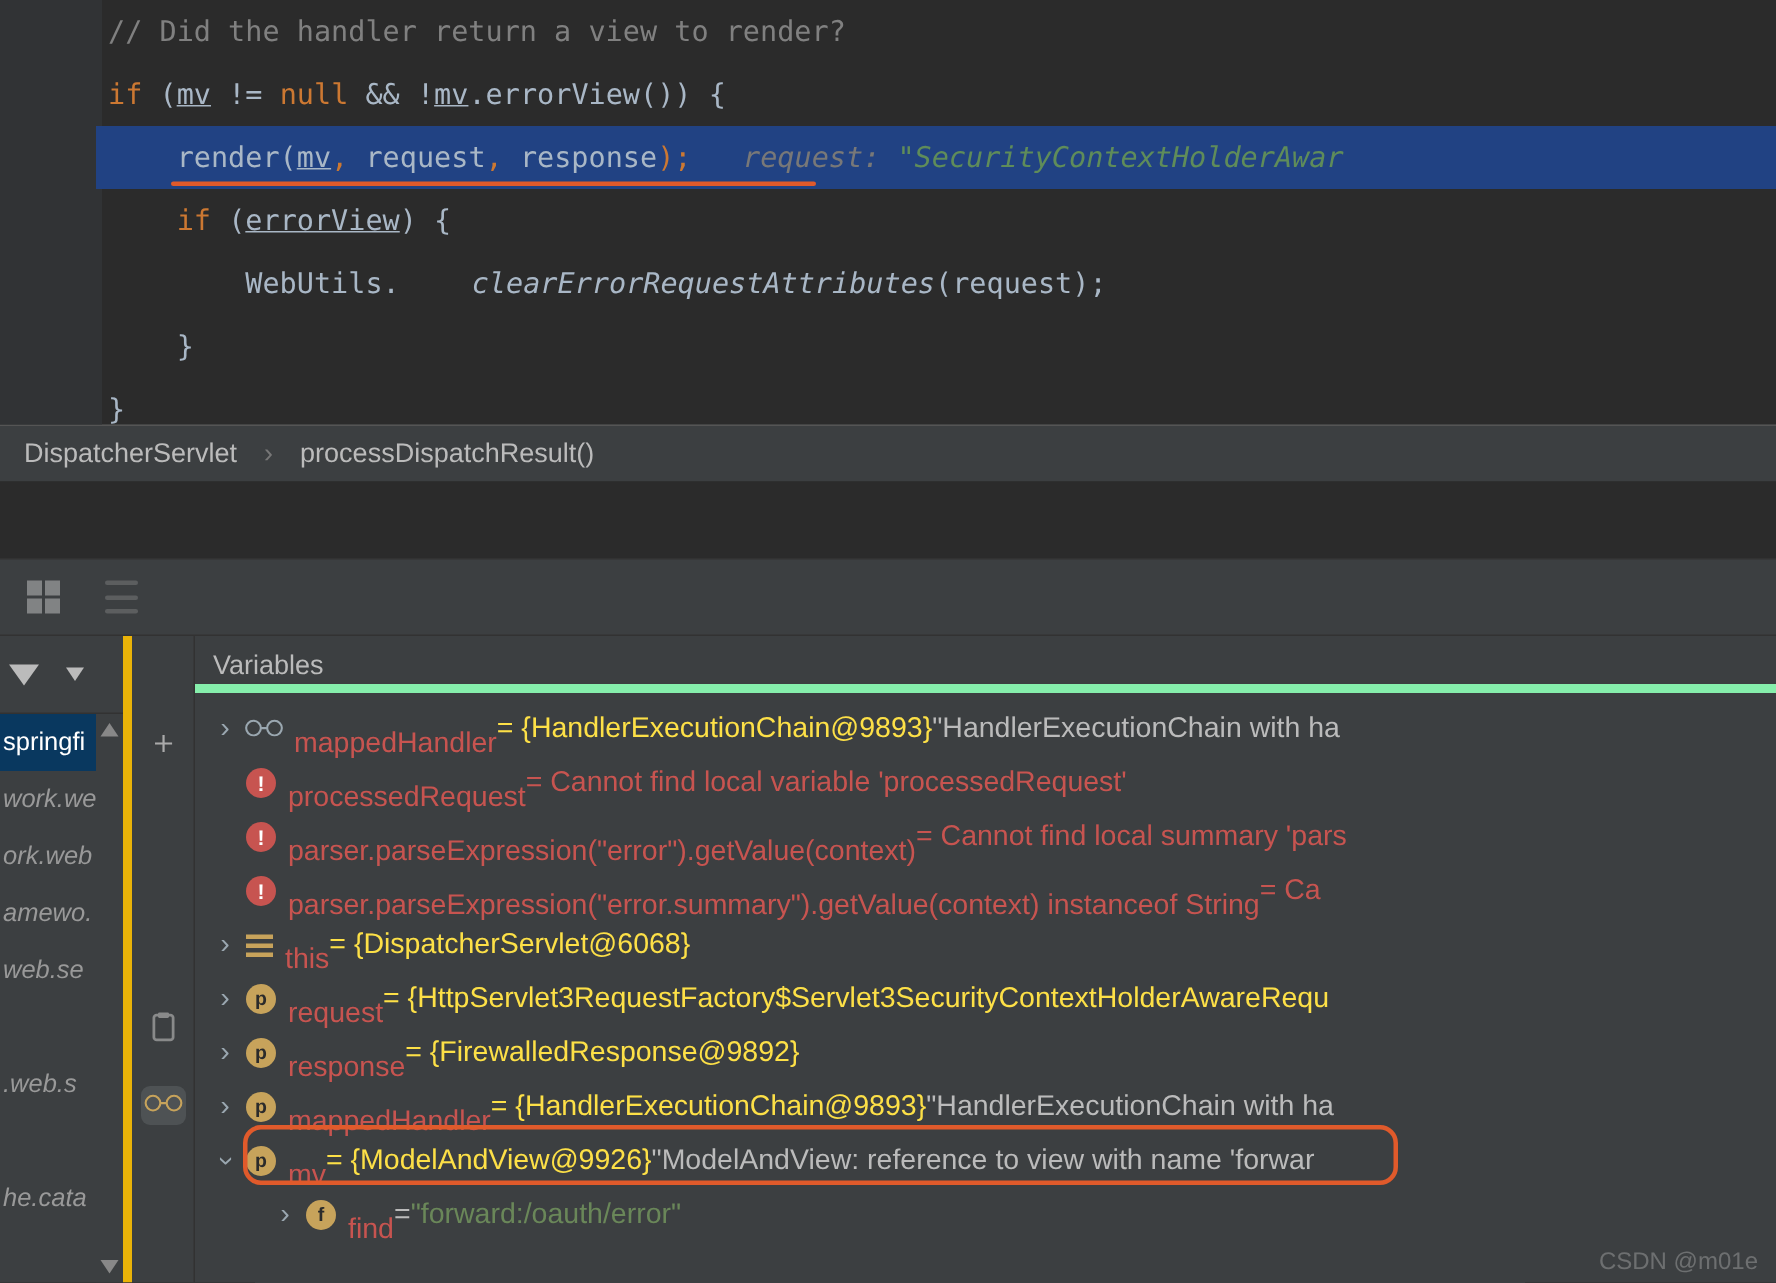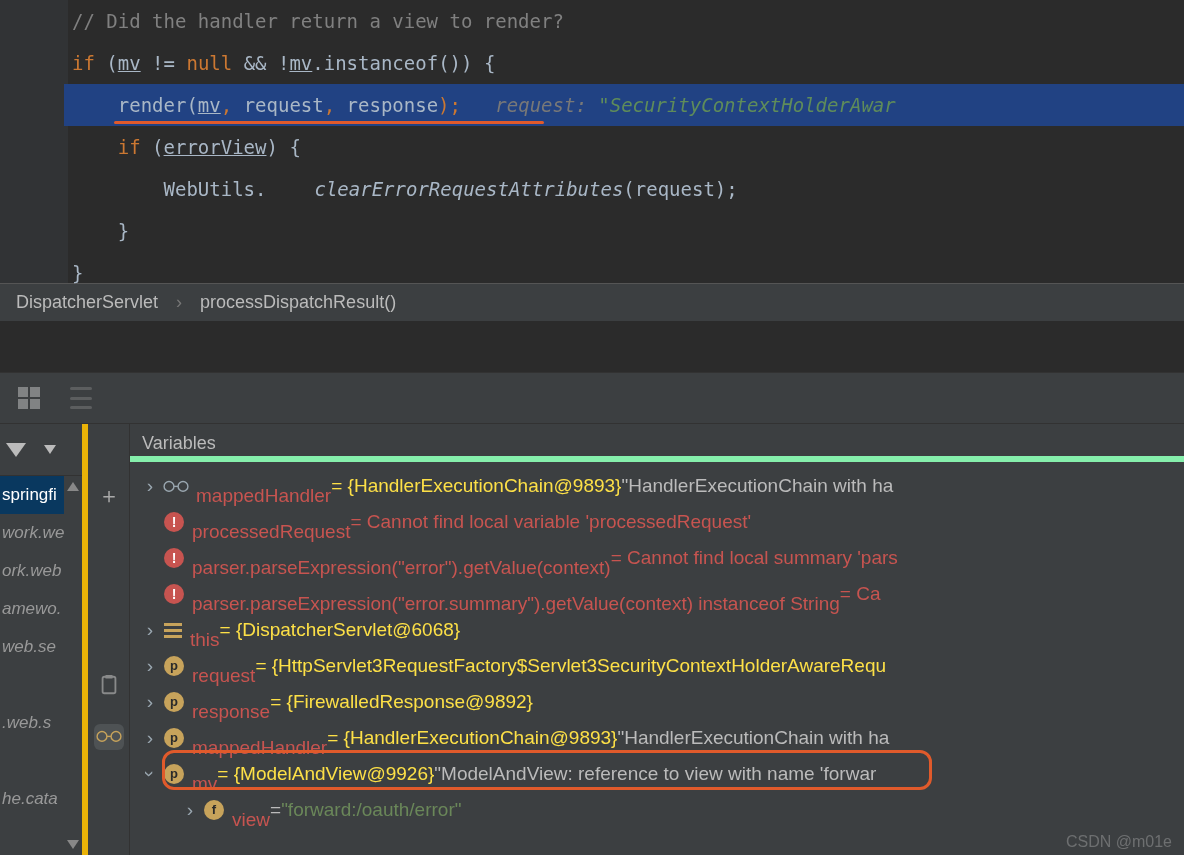--- a/index.html
+++ b/index.html
@@ -200,21 +200,21 @@
     color:rgba(200,200,200,.35);
   }
 </style>
 </head>
 <body>
 
 <div class="editor">
   <div class="gutter"></div>
   <div class="code-area">
     <div class="code-line"><span class="c-comment">// Did the handler return a view to render?</span></div>
-    <div class="code-line"><span class="c-keyword">if</span><span class="c-default"> (</span><span class="c-default c-ul">mv</span><span class="c-default"> != </span><span class="c-keyword">null</span><span class="c-default"> &amp;&amp; !</span><span class="c-default c-ul">mv</span><span class="c-default">.instanceof()) {</span></div>
+    <div class="code-line"><span class="c-keyword">if</span><span class="c-default"> (</span><span class="c-default c-ul">mv</span><span class="c-default"> != </span><span class="c-keyword">null</span><span class="c-default"> &amp;&amp; !</span><span class="c-default c-ul">mv</span><span class="c-default">.errorView()) {</span></div>
     <div class="code-line highlighted">    <span class="c-default">render(</span><span class="c-default c-ul">mv</span><span class="c-keyword">, </span><span class="c-default">request</span><span class="c-keyword">, </span><span class="c-default">response</span><span class="c-keyword">);</span>   <span class="c-hint">request: </span><span class="c-string-hint">"SecurityContextHolderAwar</span>
       <div class="red-underline" style="left:50px; width:430px; top:37px;"></div>
     </div>
     <div class="code-line">    <span class="c-keyword">if</span><span class="c-default"> (</span><span class="c-default c-ul">errorView</span><span class="c-default">) {</span></div>
     <div class="code-line">        <span class="c-default">WebUtils.</span><span class="c-method-italic">clearErrorRequestAttributes</span><span class="c-default">(request);</span></div>
     <div class="code-line">    <span class="c-default">}</span></div>
     <div class="code-line"><span class="c-default">}</span></div>
   </div>
 </div>
 
@@ -349,21 +349,21 @@
         <span class="chev" style="transform:rotate(90deg);">›</span>
         <span class="var-icon p">p</span>
         <span class="name">mv</span>
           <span class="val-grey"> = {ModelAndView@9926} </span>
           <span class="val-white">"ModelAndView: reference to view with name 'forwar</span>
       </div>
 
       <div class="var-row pad-view">
         <span class="chev">›</span>
         <span class="var-icon f">f</span>
-        <span class="name">view</span>
+        <span class="name">find</span>
           <span class="eq"> = </span>
           <span class="val-green">"forward:/oauth/error"</span>
       </div>
 
       <div class="highlight-box" style="left:32px; top:326px; width:770px; height:40px;"></div>
     </div>
   </div>
 </div>
 
 <div class="watermark">CSDN @m01e</div>

